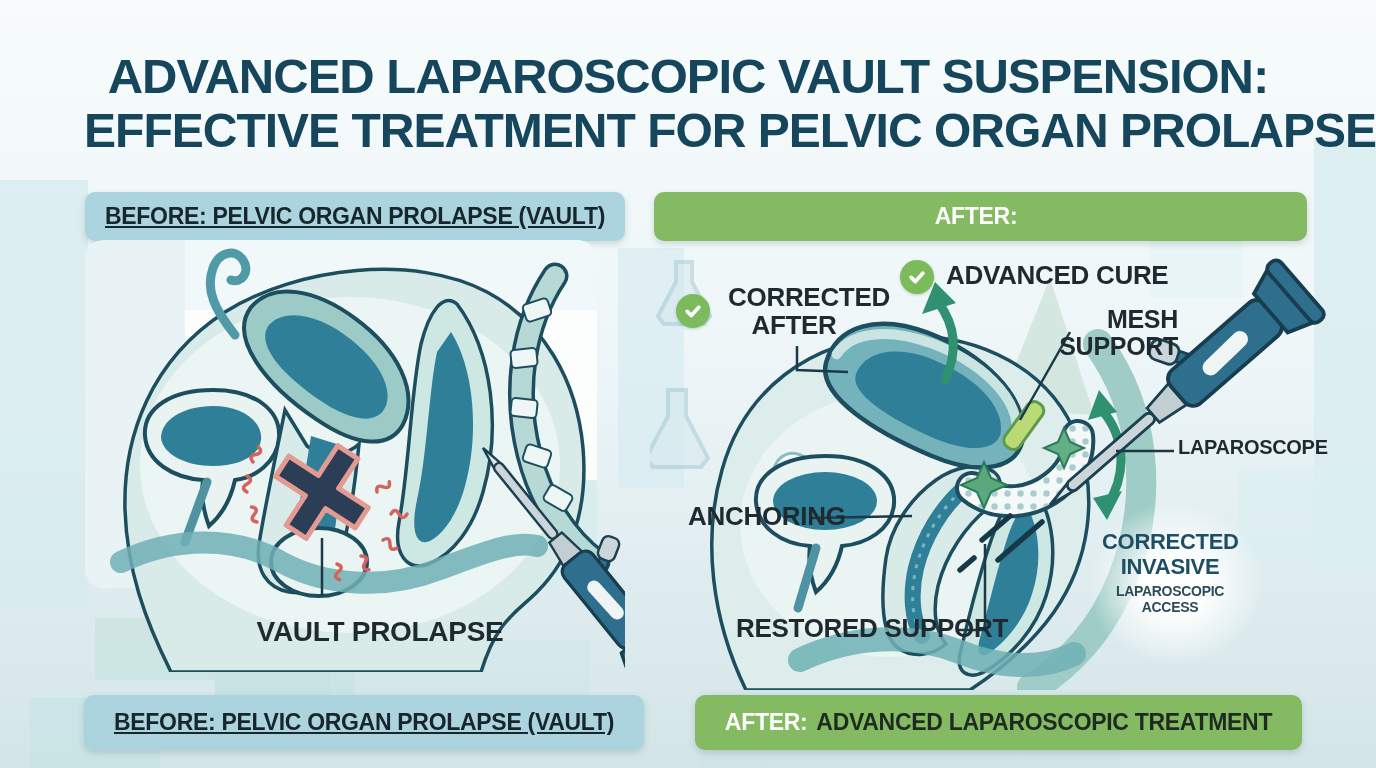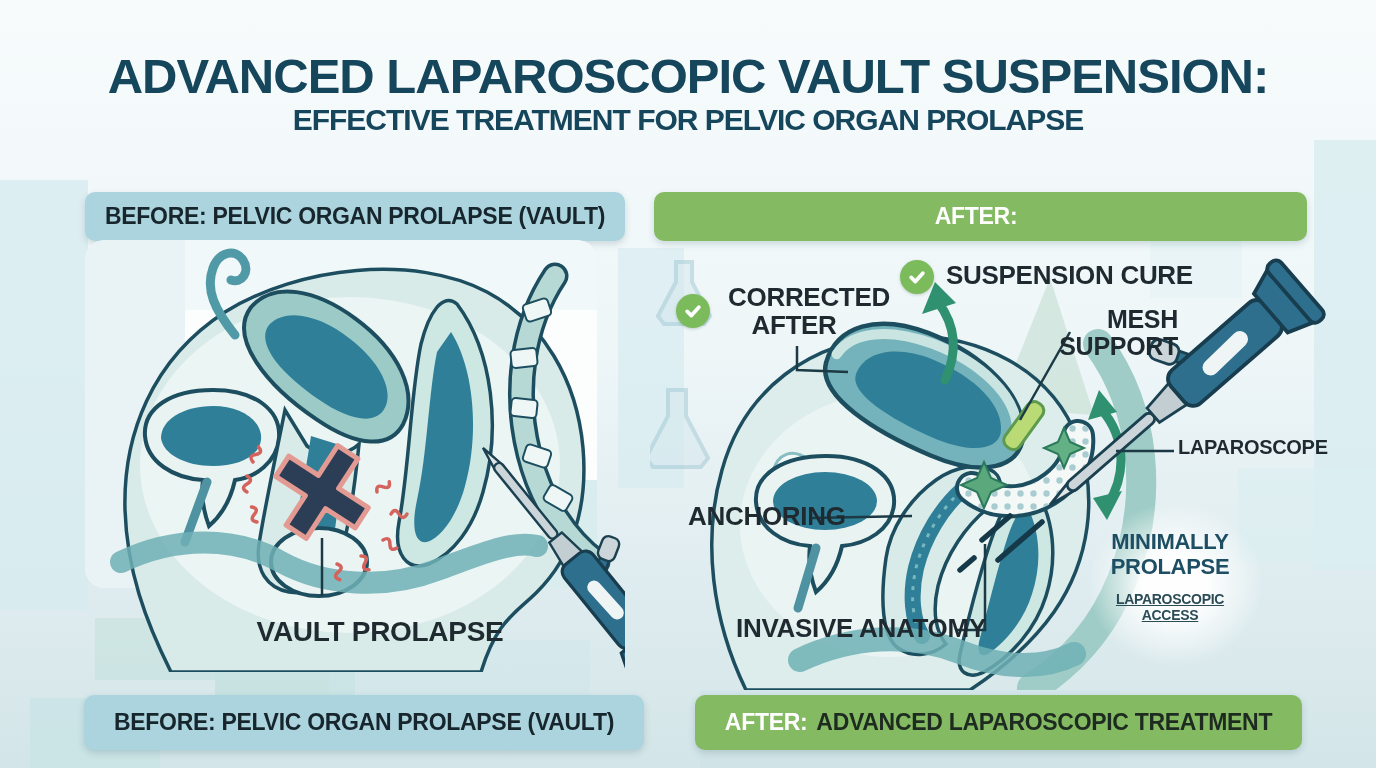--- a/index.html
+++ b/index.html
@@ -18,29 +18,29 @@
   .bs5{left:215px;top:645px;width:140px;height:85px;background:#b4dcd4;opacity:.45;}
   .bs6{left:30px;top:698px;width:130px;height:70px;background:#c5e3e5;opacity:.6;}
   .bs7{left:1238px;top:468px;width:138px;height:95px;background:#dceef1;opacity:.7;}
   .bs8{left:1150px;top:228px;width:92px;height:70px;background:#e4f2f5;opacity:.65;}
   .bs9{left:330px;top:640px;width:260px;height:80px;background:#cfe7ea;opacity:.45;}
   .bs10{left:700px;top:690px;width:420px;height:78px;background:#cde4e7;opacity:.4;}
 
   
   .title{position:absolute;left:0;top:50px;width:100%;text-align:center;color:#16465c;font-weight:bold;}
   .title .l1{font-size:49px;letter-spacing:-1px;line-height:1.08;}
-  .title .l2{font-size:30px;letter-spacing:-1px;line-height:1.15;}
+  .title .l2{font-size:48px;letter-spacing:-1px;line-height:1.15;text-align:right;}
 
   
   .banner{position:absolute;display:flex;align-items:center;justify-content:center;
     border-radius:10px;font-weight:bold;font-size:23px;letter-spacing:-.3px;
     box-shadow:0 3px 7px rgba(25,70,85,.18);white-space:nowrap;}
   .banner .prefix{color:#ffffff;margin-right:9px;}
   .banner .rest{color:#1e2b20;}
-  .blue{background:#abd4df;color:#17262c;}
+  .blue{background:#abd4df;color:#17262c;text-decoration:underline;}
   .green{background:#84ba62;justify-content:center;}
   .hdr-before{left:85px;top:192px;width:540px;height:49px;}
   .hdr-after{left:654px;top:192px;width:653px;height:49px;}
   .ftr-before{left:84px;top:695px;width:560px;height:55px;}
   .ftr-after{left:695px;top:695px;width:607px;height:55px;}
 
   
   .illus{position:absolute;}
   .illus-before{left:85px;top:240px;width:540px;height:432px;}
   .illus-after{left:650px;top:240px;width:726px;height:450px;}
@@ -50,21 +50,21 @@
   .lbl{position:absolute;font-weight:bold;color:#1e2a30;letter-spacing:-.3px;line-height:1.06;}
   .lbl-vault-prolapse{left:110px;top:360px;width:370px;text-align:center;font-size:28px;margin-top:17px;}
   .lbl-corrected{left:78px;top:44px;width:132px;text-align:center;font-size:26px;}
   .lbl-cure{left:296px;top:22px;font-size:26px;white-space:nowrap;}
   .lbl-mesh{left:404px;top:66px;width:124px;text-align:right;font-size:25px;}
   .lbl-scope{left:528px;top:197px;font-size:20px;white-space:nowrap;}
   .lbl-anchoring{left:30px;top:263px;font-size:26px;white-space:nowrap;margin-left:8px;}
   .lbl-restored{left:86px;top:375px;font-size:26px;white-space:nowrap;}
   .mini-block{left:452px;top:290px;width:136px;text-align:center;}
   .mini-block .big{font-size:22px;font-weight:bold;color:#1d4e63;line-height:1.12;letter-spacing:-.3px;}
-  .mini-block .small{margin-top:12px;font-size:14px;font-weight:bold;color:#2b4c57;line-height:1.15;text-decoration:underline;}
+  .mini-block .small{margin-top:4px;font-size:14px;font-weight:bold;color:#2b4c57;line-height:1.15;}
   .glow{position:absolute;left:438px;top:262px;width:175px;height:165px;border-radius:50%;
     background:radial-gradient(closest-side,rgba(255,255,255,.97) 35%,rgba(255,255,255,0) 100%);}
 
   
   .check{position:absolute;width:34px;height:34px;border-radius:50%;background:#7cbb5c;
     display:flex;align-items:center;justify-content:center;box-shadow:0 1px 3px rgba(30,80,60,.25);}
   .check svg{position:static;width:20px;height:20px;}
   .chk-corrected{left:26px;top:54px;}
   .chk-cure{left:250px;top:20px;}
 </style>
@@ -298,29 +298,29 @@
           <path d="M5 12.5 L10 17.5 L19 7.5" stroke="#ffffff" stroke-width="4.5" fill="none" stroke-linecap="round" stroke-linejoin="round"></path>
         </svg>
     </div>
     <div class="lbl lbl-corrected">CORRECTED AFTER</div>
 
     <div class="check chk-cure">
       <svg viewBox="0 0 24 24">
           <path d="M5 12.5 L10 17.5 L19 7.5" stroke="#ffffff" stroke-width="4.5" fill="none" stroke-linecap="round" stroke-linejoin="round"></path>
         </svg>
     </div>
-    <div class="lbl lbl-cure">SUSPENSION CURE</div>
+    <div class="lbl lbl-cure">ADVANCED CURE</div>
 
     <div class="lbl lbl-mesh">MESH SUPPORT</div>
     <div class="lbl lbl-scope">LAPAROSCOPE</div>
     <div class="lbl lbl-anchoring">ANCHORING</div>
-    <div class="lbl lbl-restored">INVASIVE ANATOMY</div>
+    <div class="lbl lbl-restored">RESTORED SUPPORT</div>
 
     <div class="lbl mini-block" style="position:absolute;">
-      <div class="big">MINIMALLY PROLAPSE</div>
+      <div class="big">CORRECTED INVASIVE</div>
       <div class="small">LAPAROSCOPIC ACCESS</div>
     </div>
   </div>
 
   <div class="banner blue ftr-before">
     <span>BEFORE: PELVIC ORGAN PROLAPSE (VAULT)</span>
   </div>
   <div class="banner green ftr-after">
     <span class="prefix">AFTER:</span>
     <span class="rest">ADVANCED LAPAROSCOPIC TREATMENT</span>

